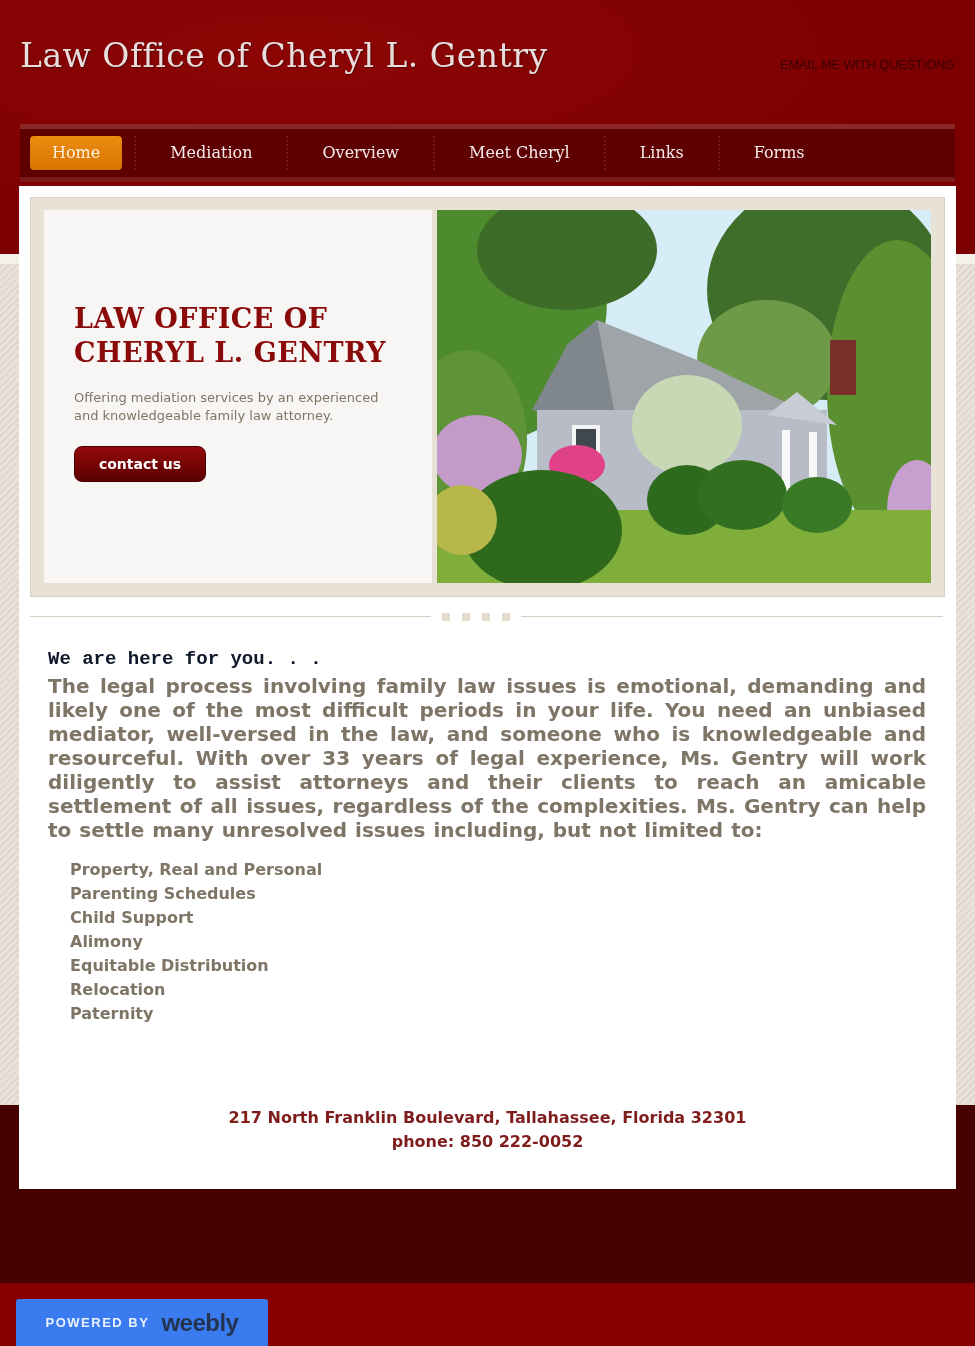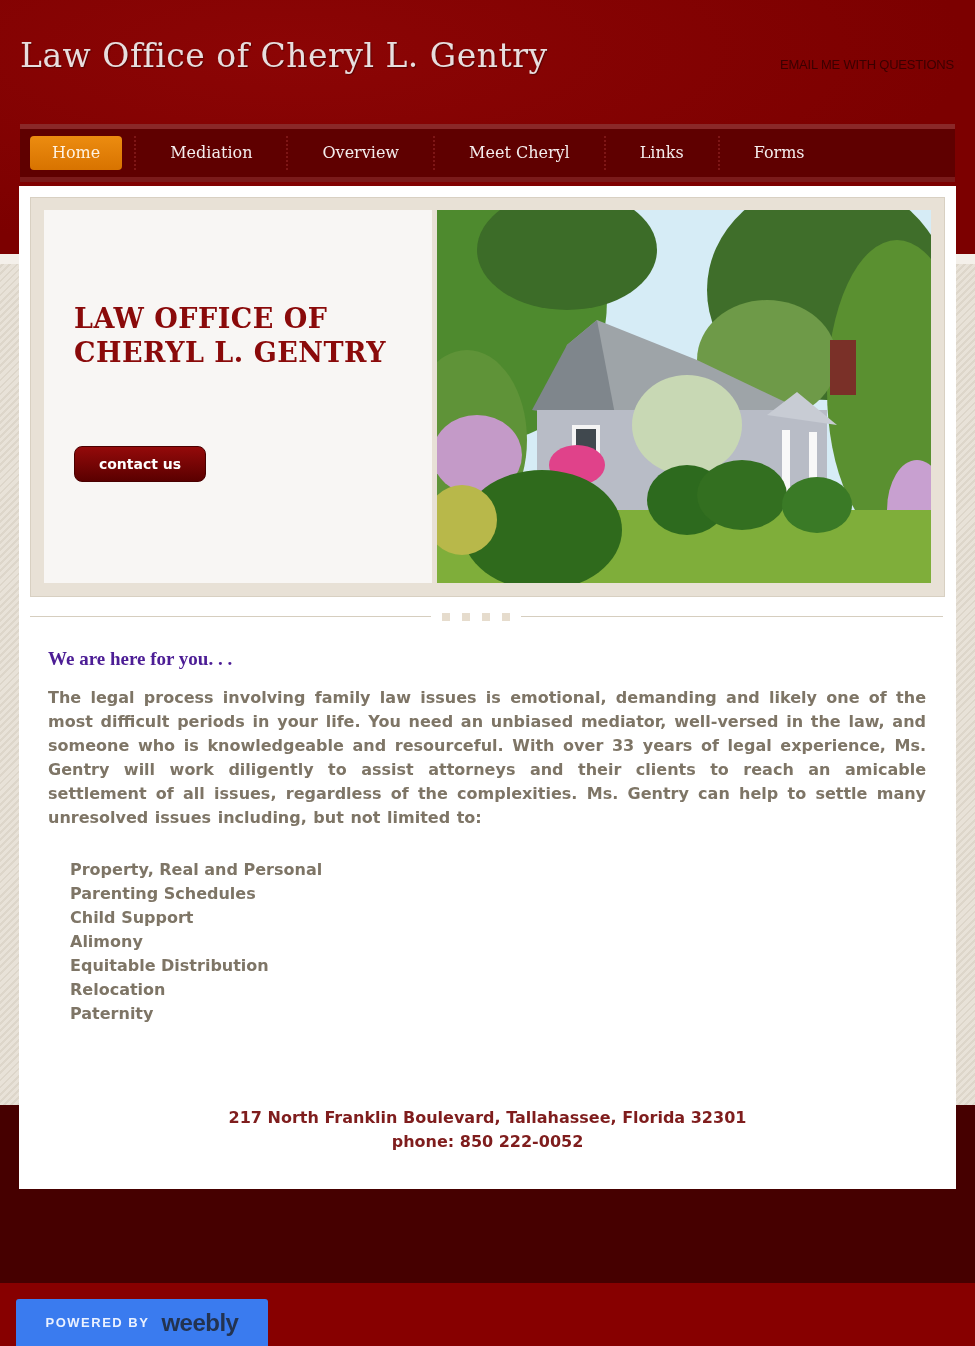--- a/index.html
+++ b/index.html
@@ -83,25 +83,25 @@
     .divider {
       position: absolute; left: 11px; top: 430px; width: 913px; height: 1px; background: #d6cebf;
     }
     .divider-dots {
       position: absolute; left: 412px; top: 424px; width: 90px; height: 14px;
       background: #fff; display: flex; gap: 12px; justify-content: center; align-items: center;
     }
     .divider-dots span { width: 8px; height: 8px; background: #e6dccd; display: block; }
     .section-title {
       position: absolute; left: 29px; top: 462px;
-      font-family: Liberation Serif, serif; font-weight: bold; font-size: 19px; color: #4c1d95;
+      font-family: Liberation Mono, monospace; font-weight: bold; font-size: 19px; color: #0f172a;
     }
     .body-text {
-      position: absolute; left: 29px; top: 500px; width: 878px;
-      font-weight: bold; font-size: 16px; color: #7e7566; line-height: 24px;
+      position: absolute; left: 29px; top: 488px; width: 878px;
+      font-weight: bold; font-size: 20px; color: #7e7566; line-height: 24px;
       text-align: justify; word-spacing: 1px;
     }
     .issue-list {
       position: absolute; left: 51px; top: 672px; list-style: none;
       font-weight: bold; font-size: 16px; color: #7e7566; line-height: 24px;
     }
     .address {
       position: absolute; left: 0; top: 920px; width: 937px; text-align: center;
       font-weight: bold; font-size: 16px; color: #7f1d1d; line-height: 24px;
     }
@@ -153,20 +153,21 @@
 
 <div class="footer-dark"></div>
 
 <main class="page">
   <section class="banner">
     <div class="banner-left">
       <h1 class="banner-heading">
         <span>LAW OFFICE OF</span><br>
         <span>CHERYL L. GENTRY</span>
       </h1>
+      <p class="banner-sub">Offering mediation services by an experienced and knowledgeable family law attorney.</p>
       <a class="contact-btn">contact us</a>
     </div>
     <div class="banner-photo">
       <svg width="494" height="373" viewBox="0 0 494 373" xmlns="http://www.w3.org/2000/svg">
         <rect width="494" height="373" fill="#d6ecf6"></rect>
 
         <ellipse cx="60" cy="90" rx="110" ry="140" fill="#4e8a2e"></ellipse>
         <ellipse cx="130" cy="40" rx="90" ry="60" fill="#3c6c28"></ellipse>
         <ellipse cx="390" cy="80" rx="120" ry="110" fill="#3f6e2a"></ellipse>
         <ellipse cx="460" cy="180" rx="70" ry="150" fill="#5a9030"></ellipse>

